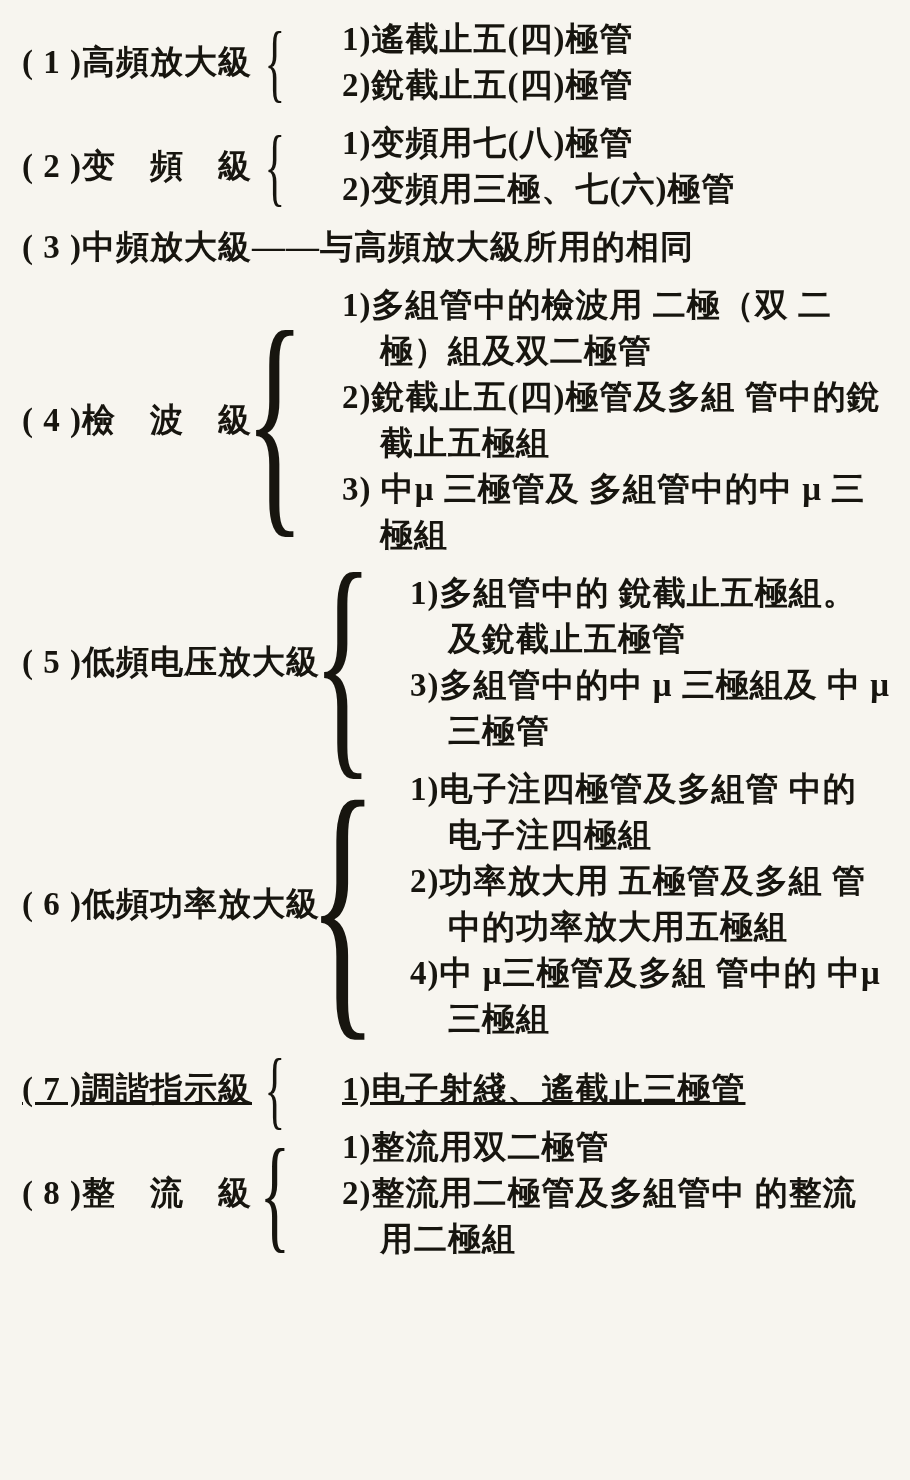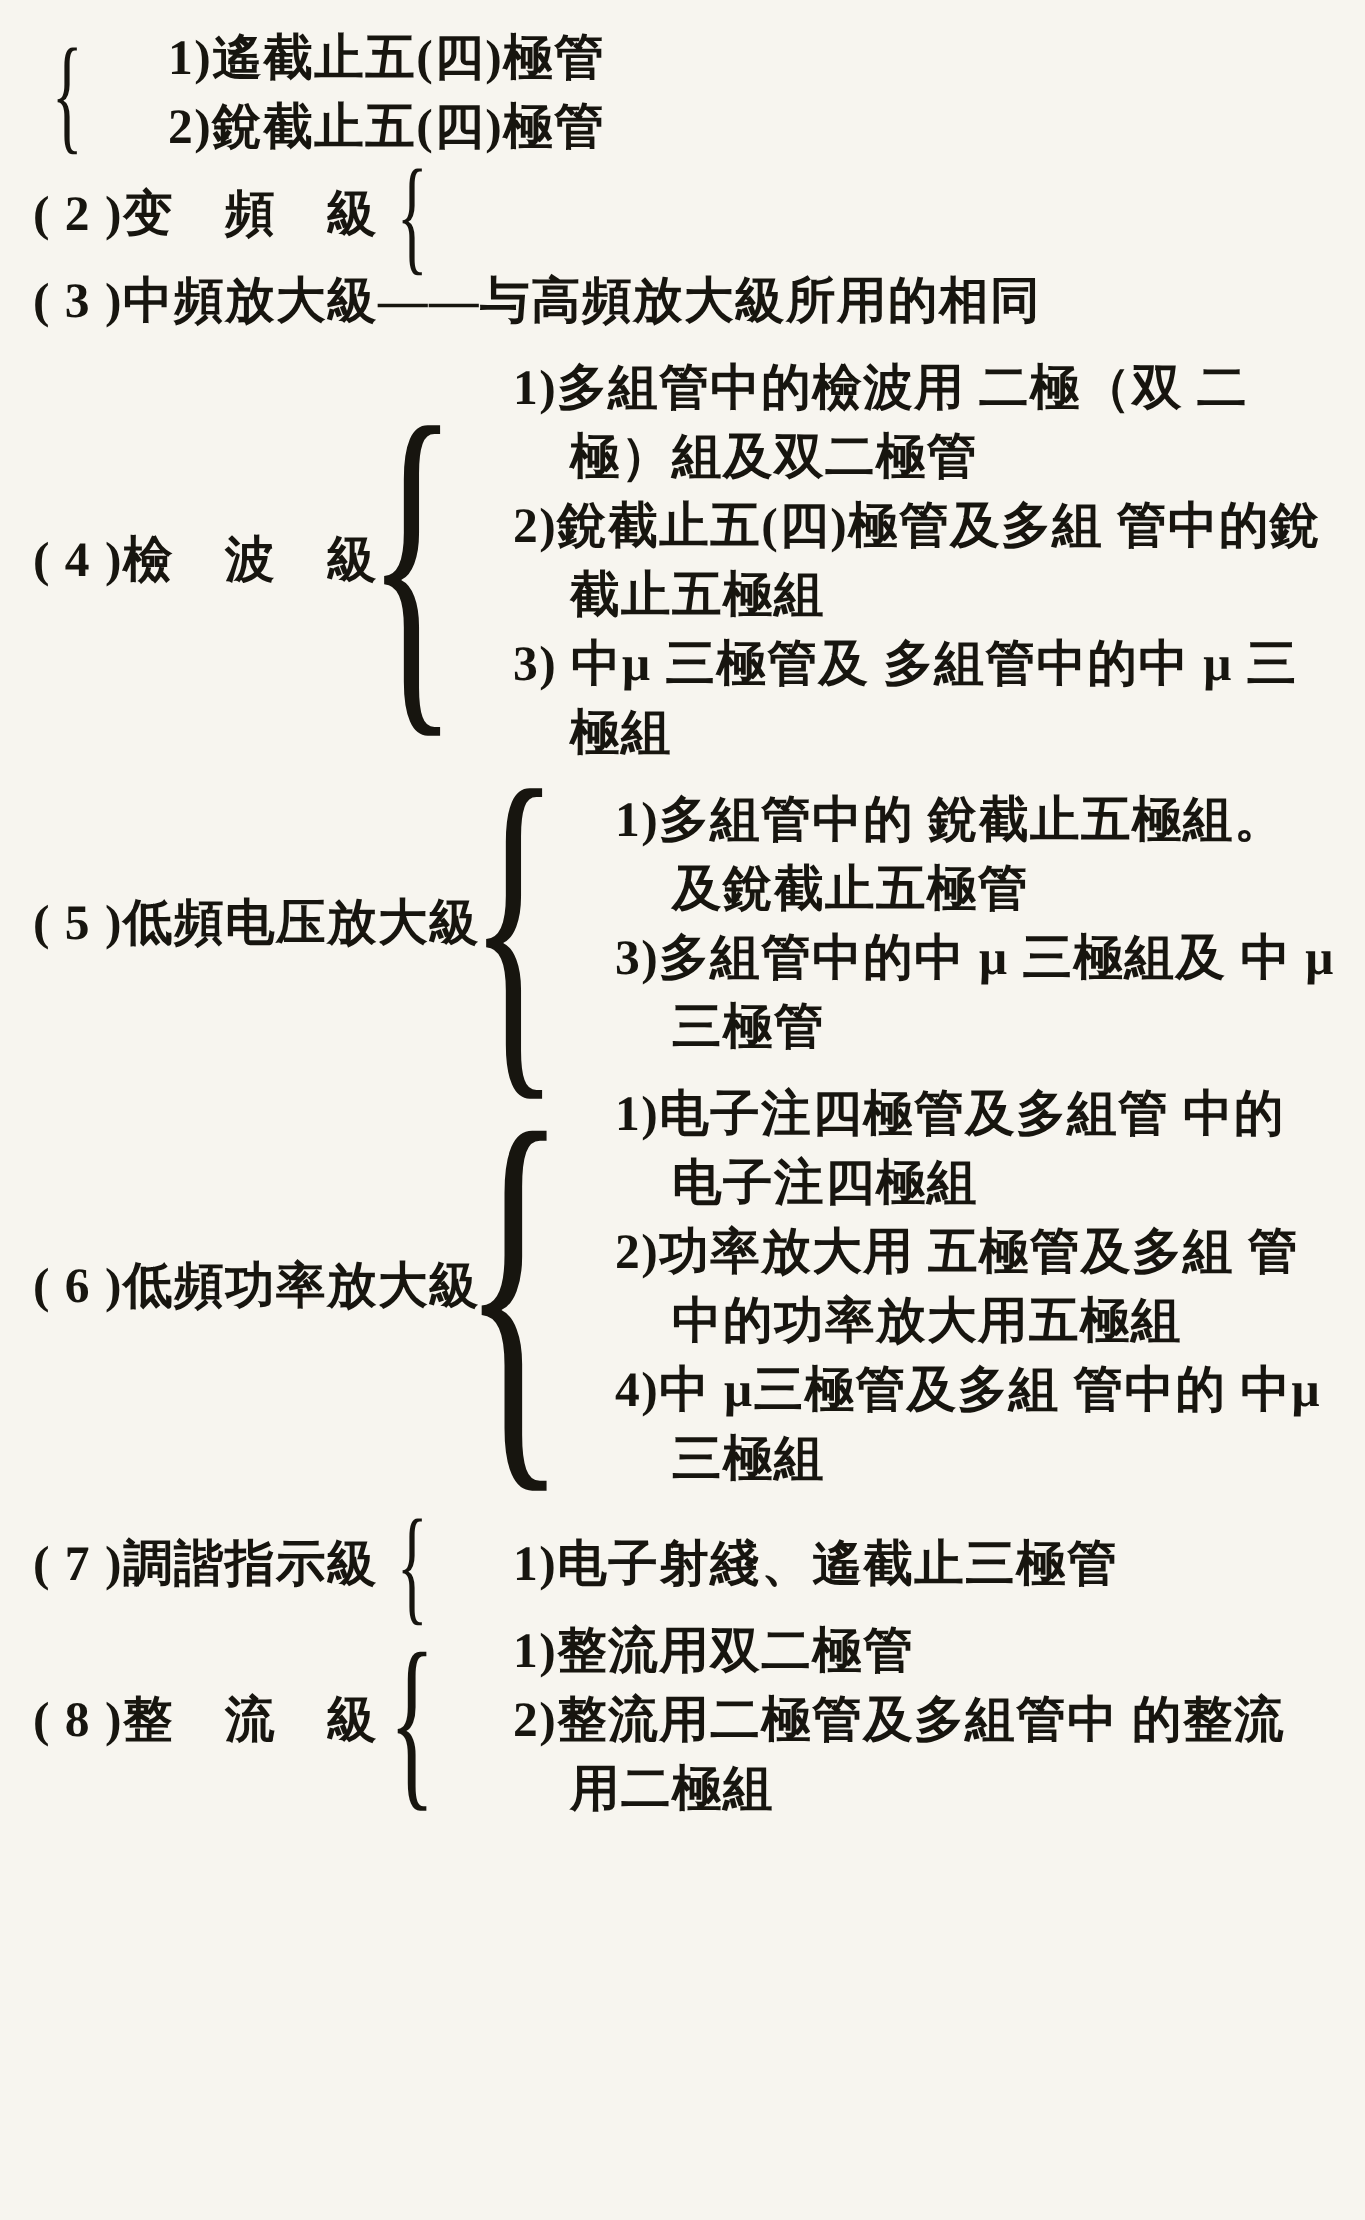--- a/index.html
+++ b/index.html
@@ -47,42 +47,47 @@
   .subitems {
     flex: 1 1 auto;
     min-width: 0;
     margin-left: 44px;
   }
   .subitem {
     padding-left: 1.15em;
     text-indent: -1.15em;
   }
   .dash-text { flex: 0 1 auto; white-space: normal; }
-  .gap-lg { margin-top: 24px; }
+  .gap-lg { margin-top: 24px; text-decoration: underline; }
 </style>
 </head>
 <body>
 
 <div class="page">
 
   <section class="row lines-2">
+    <div class="label"><span>( 1 )</span><span>高頻放大級</span></div>
     <div class="brace-slot">
         <span class="brace-glyph">{</span>
       </div>
     <div class="subitems">
       <div class="subitem">1)遙截止五(四)極管</div>
       <div class="subitem">2)銳截止五(四)極管</div>
     </div>
   </section>
 
   <section class="row lines-2">
     <div class="label"><span>( 2 )</span><span>变　頻　級</span></div>
     <div class="brace-slot">
         <span class="brace-glyph">{</span>
       </div>
+    <div class="subitems">
+      <div class="subitem">1)变頻用七(八)極管</div>
+      <div class="subitem">2)变頻用三極、七(六)極管</div>
+    </div>
   </section>
 
   <section class="row dash-row">
     <div class="label"><span>( 3 )</span><span>中頻放大級</span></div>
     <div class="dash-text">——与高頻放大級所用的相同</div>
   </section>
 
   <section class="row lines-6">
     <div class="label"><span>( 4 )</span><span>檢　波　級</span></div>
     <div class="brace-slot">

